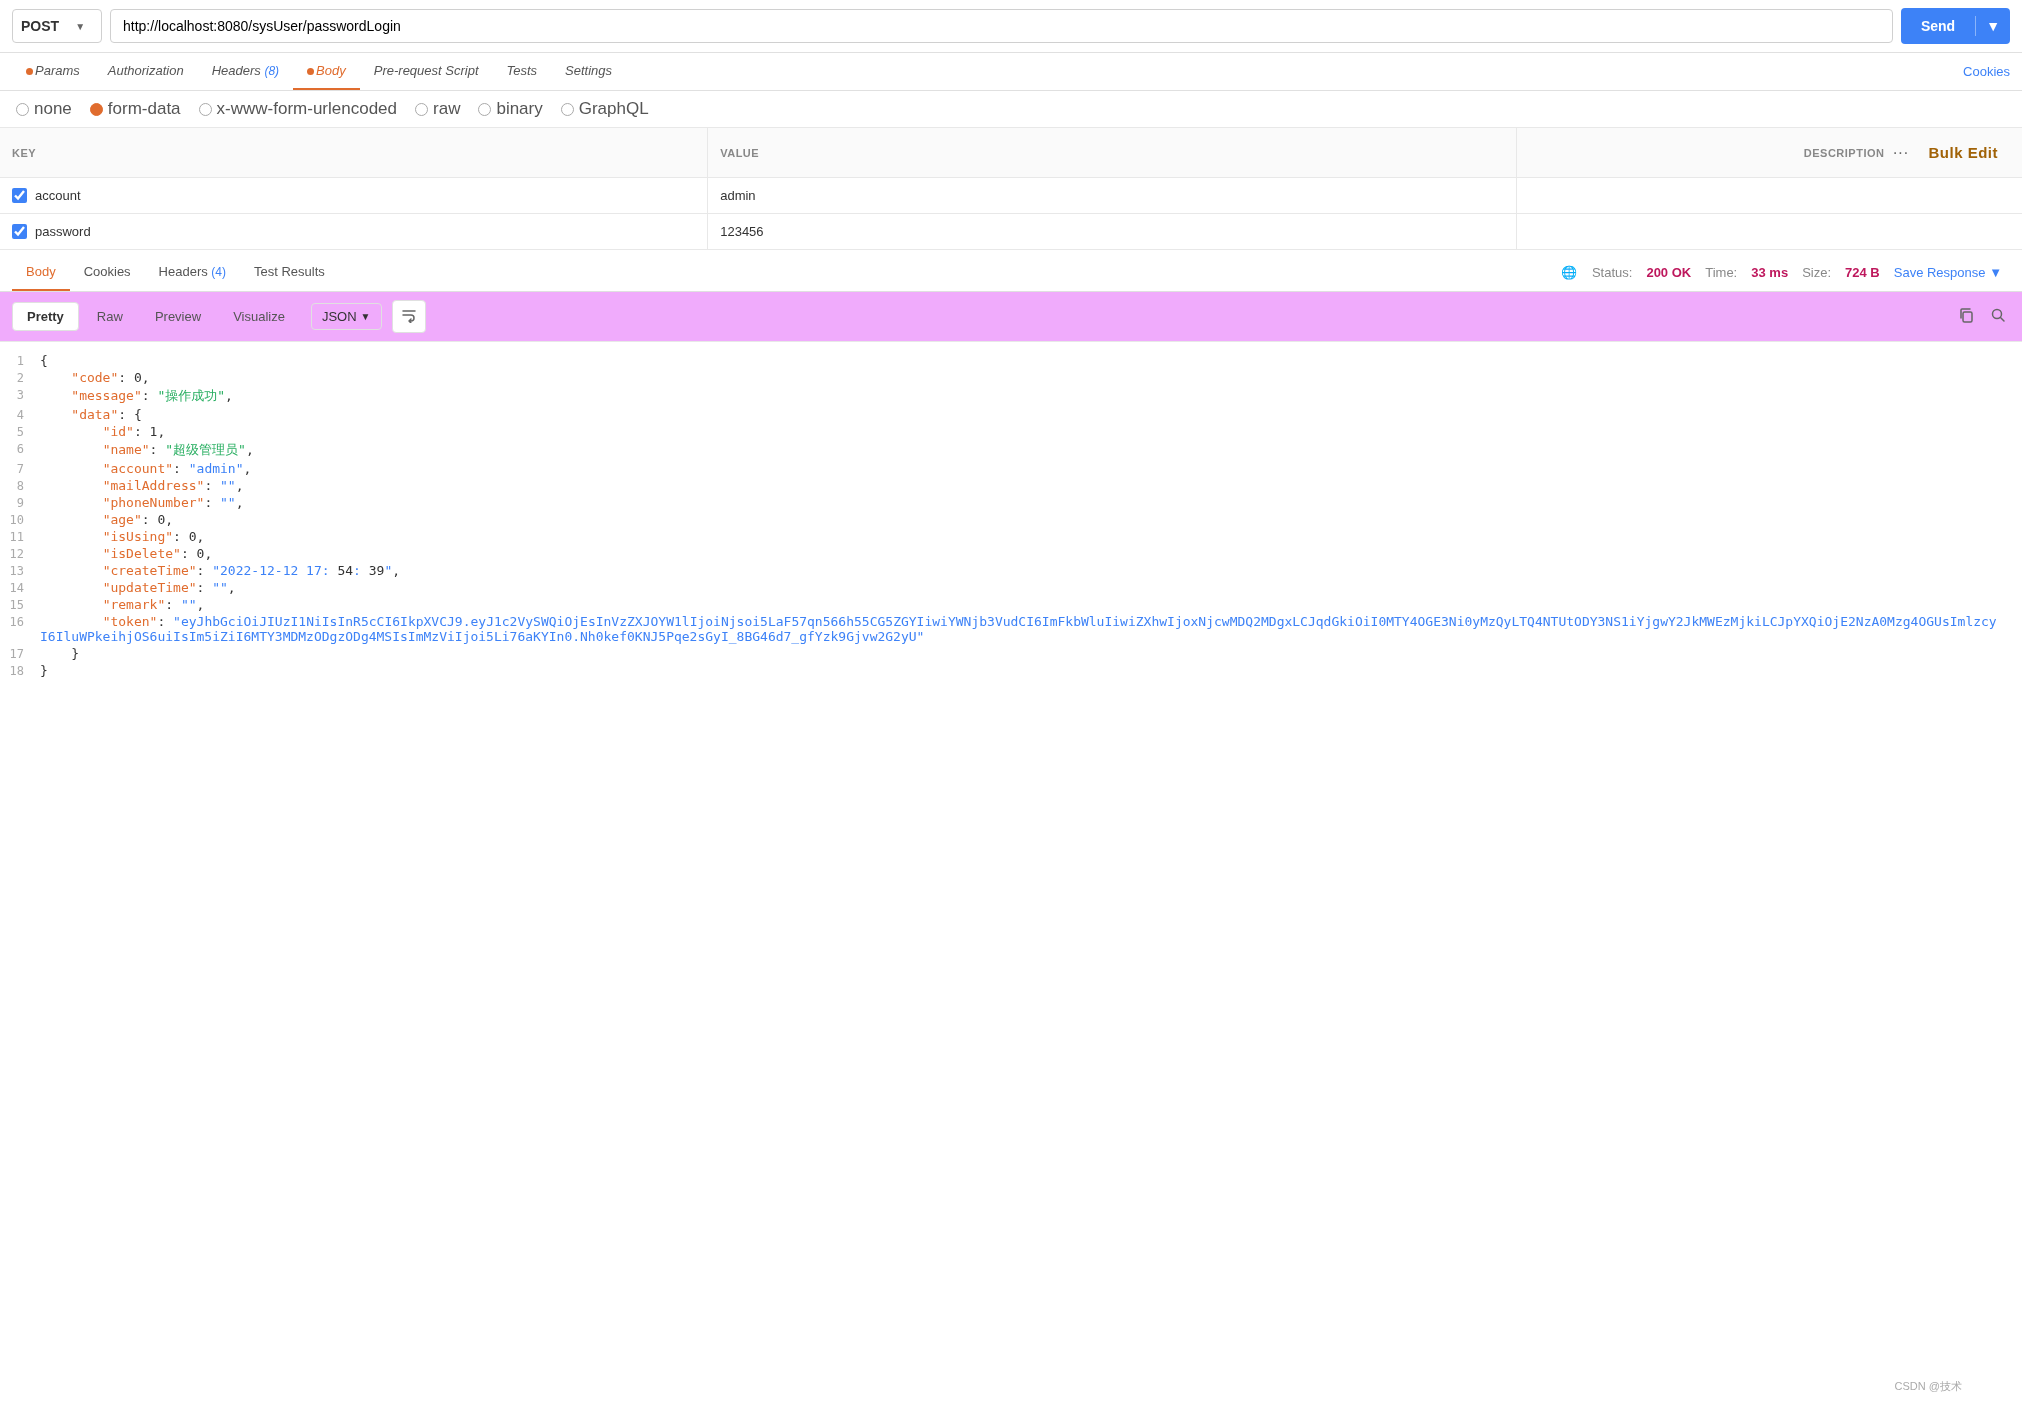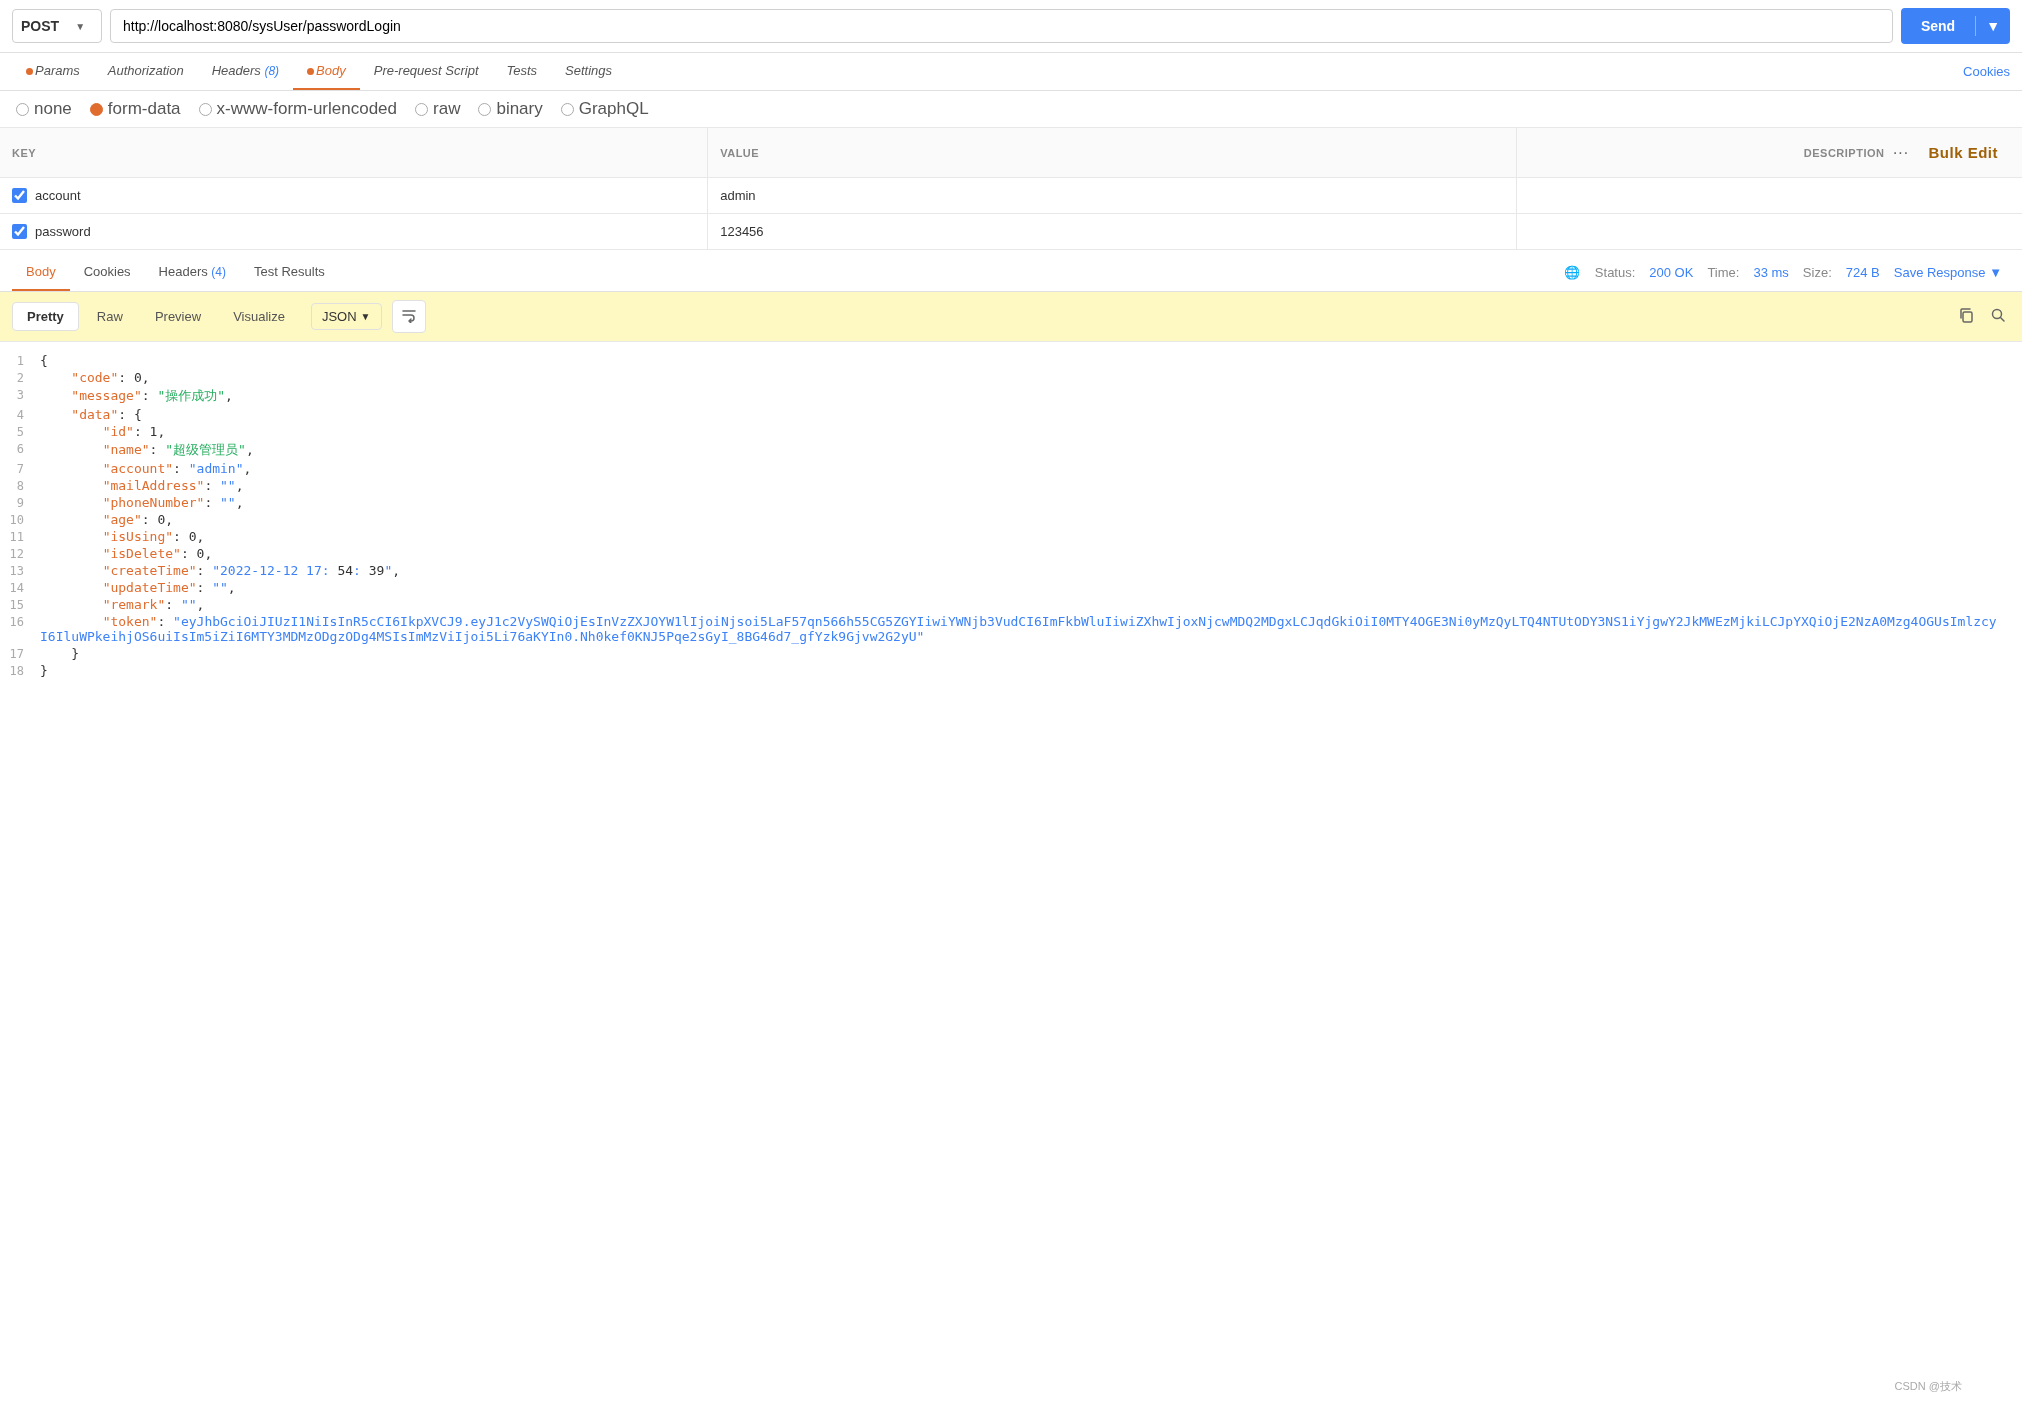--- a/index.html
+++ b/index.html
@@ -61,27 +61,27 @@
     .bulk-edit { font-size: 15px; font-weight: 600; color: #a16207; cursor: pointer; padding: 8px 12px; }
     .th-actions { display: flex; align-items: center; justify-content: flex-end; }
 
     
     .response-tabs-row {
       display: flex; align-items: center; padding: 0 12px; border-bottom: 1px solid #e0e0e0; background: #fff; margin-top: 2px;
     }
     .resp-tab { padding: 10px 14px; cursor: pointer; color: #555; font-size: 13px; border-bottom: 2px solid transparent; }
     .resp-tab.active { color: #e06c2e; border-bottom: 2px solid #e06c2e; }
     .response-status { margin-left: auto; display: flex; align-items: center; gap: 14px; font-size: 13px; padding-right: 8px; }
-    .status-ok { color: #3b82f6; }
+    .status-ok { color: #be185d; font-weight: bold; }
     .status-label { color: #888; }
     .save-response-btn { color: #3d82f7; cursor: pointer; display: flex; align-items: center; gap: 4px; }
 
     
     .view-tabs-row {
-      display: flex; align-items: center; padding: 8px 12px; gap: 4px; border-bottom: 1px solid #e8e8e8; background: #fef9c3;
+      display: flex; align-items: center; padding: 8px 12px; gap: 4px; border-bottom: 1px solid #e8e8e8; background: #f0abfc;
     }
     .view-tab { padding: 6px 14px; border: none; background: none; cursor: pointer; color: #555; font-size: 13px; border-radius: 4px; }
     .view-tab.active { background: #fff; color: #333; font-weight: 600; border: 1px solid #e0e0e0; }
     .json-select { display: flex; align-items: center; gap: 4px; border: 1px solid #e0e0e0; border-radius: 4px; padding: 5px 10px; cursor: pointer; color: #333; font-size: 13px; margin-left: 8px; }
     .wrap-btn { padding: 6px 8px; border: 1px solid #e0e0e0; border-radius: 4px; cursor: pointer; color: #555; background: #fff; }
     .view-icons { margin-left: auto; display: flex; gap: 8px; align-items: center; }
     .icon-btn { background: none; border: none; cursor: pointer; color: #666; font-size: 16px; padding: 4px; }
 
     
     .code-area {

